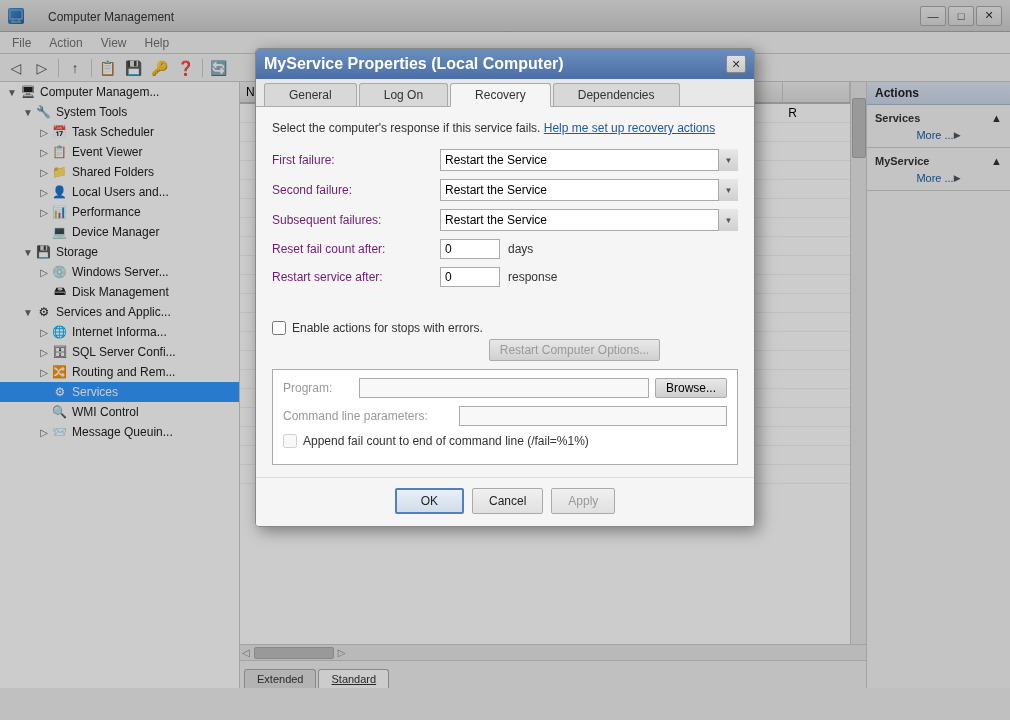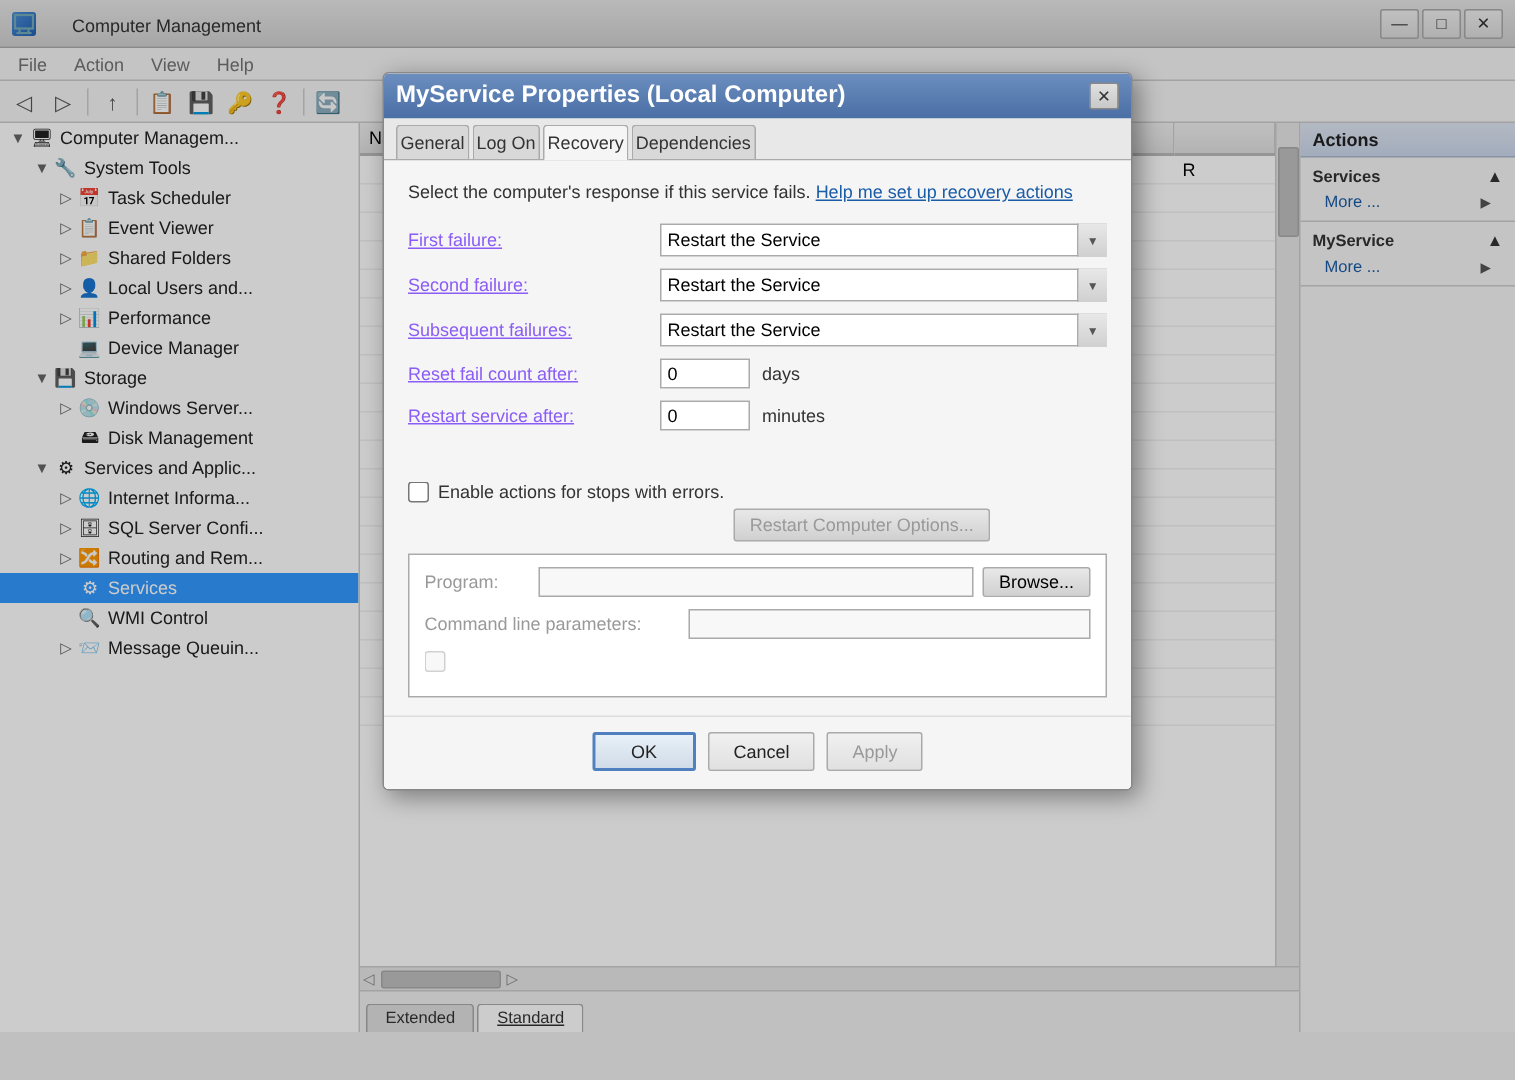--- a/index.html
+++ b/index.html
@@ -225,21 +225,21 @@
       display: flex;
       justify-content: space-between;
       align-items: center;
     }
     .action-item {
       padding: 2px 16px;
       font-size: 11px;
       color: #1a5ca8;
       cursor: pointer;
       display: flex;
-      justify-content: space-between;
+      justify-content: center;
       align-items: center;
     }
     .action-arrow { color: #555; font-size: 9px; }
 
     
     .bottom-bar {
       height: 28px;
       border-top: 1px solid #ccc;
       background: #f0f0f0;
       display: flex;
@@ -334,21 +334,21 @@
     
     .dialog-tabs {
       background: #e8e8e8;
       border-bottom: 1px solid #aaa;
       display: flex;
       align-items: flex-end;
       padding: 4px 8px 0;
       gap: 2px;
     }
     .dialog-tab {
-      padding: 4px 2px;
+      padding: 4px 24px;
       border: 1px solid #aaa;
       border-bottom: none;
       background: #d8d8d8;
       cursor: pointer;
       font-size: 12px;
       border-radius: 3px 3px 0 0;
       color: #333;
     }
     .dialog-tab.active {
       background: #f5f5f5;
@@ -377,24 +377,23 @@
 
     .form-row {
       display: flex;
       align-items: center;
       margin-bottom: 8px;
       gap: 8px;
     }
     .form-label {
       width: 160px;
       font-size: 12px;
-      color: #8b5cf6;
+      color: #701a75;
       text-align: left;
       flex-shrink: 0;
-      text-decoration: underline;
     }
     .select-wrapper {
       flex: 1;
       position: relative;
       display: flex;
       align-items: center;
     }
     .select-wrapper select {
       width: 100%;
       height: 22px;
@@ -957,41 +956,42 @@
 
       <div class="form-row">
         <span class="form-label">Reset fail count after:</span>
         <input class="form-input" type="text" value="0" style="">
         <span class="form-unit">days</span>
       </div>
 
       <div class="form-row">
         <span class="form-label">Restart service after:</span>
         <input class="form-input" type="text" value="0" style="">
-        <span class="form-unit">minutes</span>
+        <span class="form-unit">response</span>
       </div>
 
       <div class="checkbox-row">
         <input type="checkbox" id="enable-actions" style="">
         <label class="checkbox-label" for="enable-actions">Enable actions for stops with errors.</label>
         <button class="restart-btn" disabled="">Restart Computer Options...</button>
       </div>
 
       <div class="run-program-section">
         <div class="program-row">
           <span class="program-label">Program:</span>
           <input class="program-input" type="text" disabled="" style="">
           <button class="browse-btn">Browse...</button>
         </div>
         <div class="cmdline-row">
           <span class="cmdline-label">Command line parameters:</span>
           <input class="cmdline-input" type="text" disabled="" style="">
         </div>
         <div class="checkbox-row">
           <input type="checkbox" id="append-fail" disabled="" style="">
+          <label class="checkbox-label" for="append-fail">Append fail count to end of command line (/fail=%1%)</label>
         </div>
       </div>
     </div>
 
     <div class="dialog-buttons">
       <button class="btn-ok">OK</button>
       <button class="btn-cancel">Cancel</button>
       <button class="btn-apply" disabled="">Apply</button>
     </div>
   </div>

